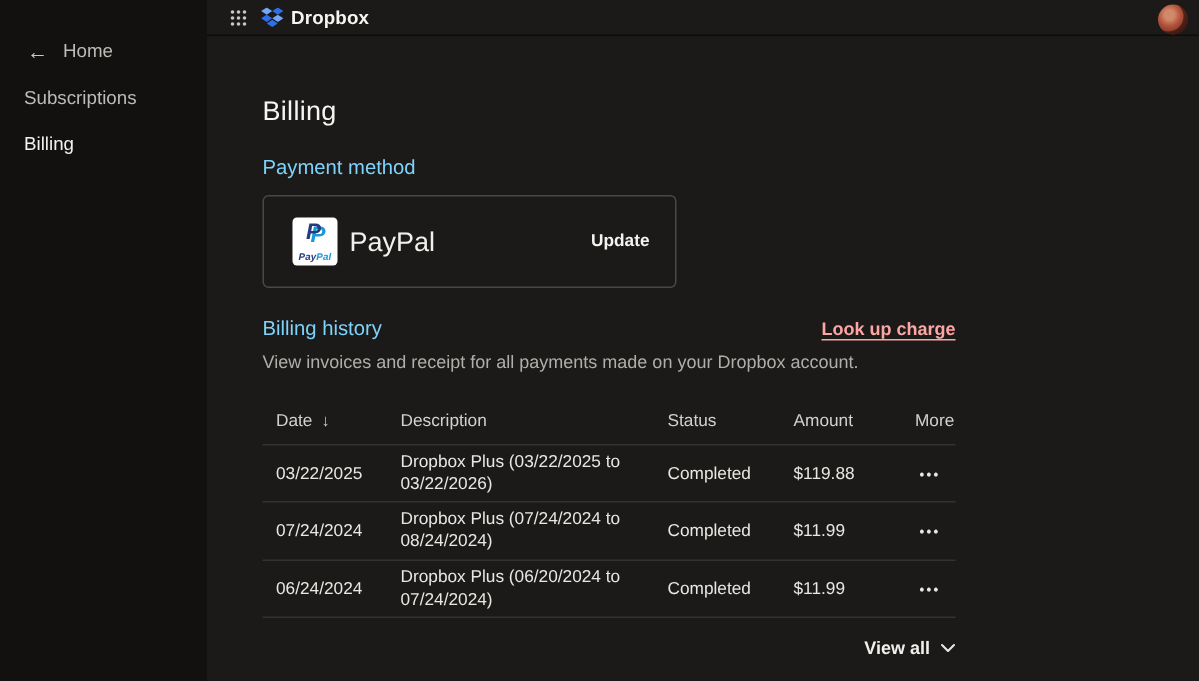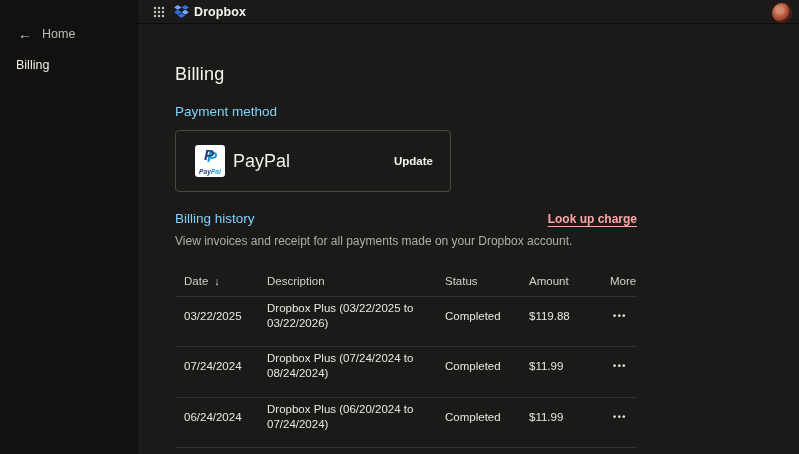--- a/index.html
+++ b/index.html
@@ -81,37 +81,40 @@
   .history-table { margin-top:27px; width:462px; font-size:11.5px; }
   .t-head, .t-row {
     display:grid;
     grid-template-columns:83px 178px 84px 81px 1fr;
     padding-left:9px;
     border-bottom:1px solid #333230;
   }
   .t-head { padding-bottom:9px; color:#d3d1cd; font-weight:500; }
   .th-date { display:flex; align-items:center; gap:6px; cursor:pointer; }
   .sort-arrow { font-size:11px; color:#d3d1cd; }
-  .t-row { align-items:center; min-height:35px; padding-top:4px; padding-bottom:16px; color:#e9e7e3; }
+  .t-row { align-items:center; min-height:35px; padding-top:4px; padding-bottom:4px; color:#e9e7e3; }
   .cell-desc { line-height:1.28; padding-right:14px; }
   .more-btn {
     background:none; border:none; color:#e9e7e3; cursor:pointer;
     font-size:9px; font-weight:bold; letter-spacing:1.5px; padding:4px 0 4px 3px;
     font-family:inherit;
   }
   .t-foot { display:flex; justify-content:flex-end; align-items:center; gap:7px; padding:13px 0 0 0; }
   .view-all { font-size:12px; font-weight:600; color:#f2f0ec; cursor:pointer; display:flex; align-items:center; gap:7px; background:none; border:none; font-family:inherit; }
 </style>
 </head>
 <body>
 
 <aside class="sidebar">
   <div class="side-item home">
     <span class="back-arrow">←</span>
     <span>Home</span>
+  </div>
+  <div class="side-item subs">
+    <span>Subscriptions</span>
   </div>
   <div class="side-item billing">
     <span>Billing</span>
   </div>
 </aside>
 
 <header class="topbar">
   <div class="apps-grid">
     <svg width="12" height="12" viewBox="0 0 12 12">
       <g fill="#c9c7c3">

